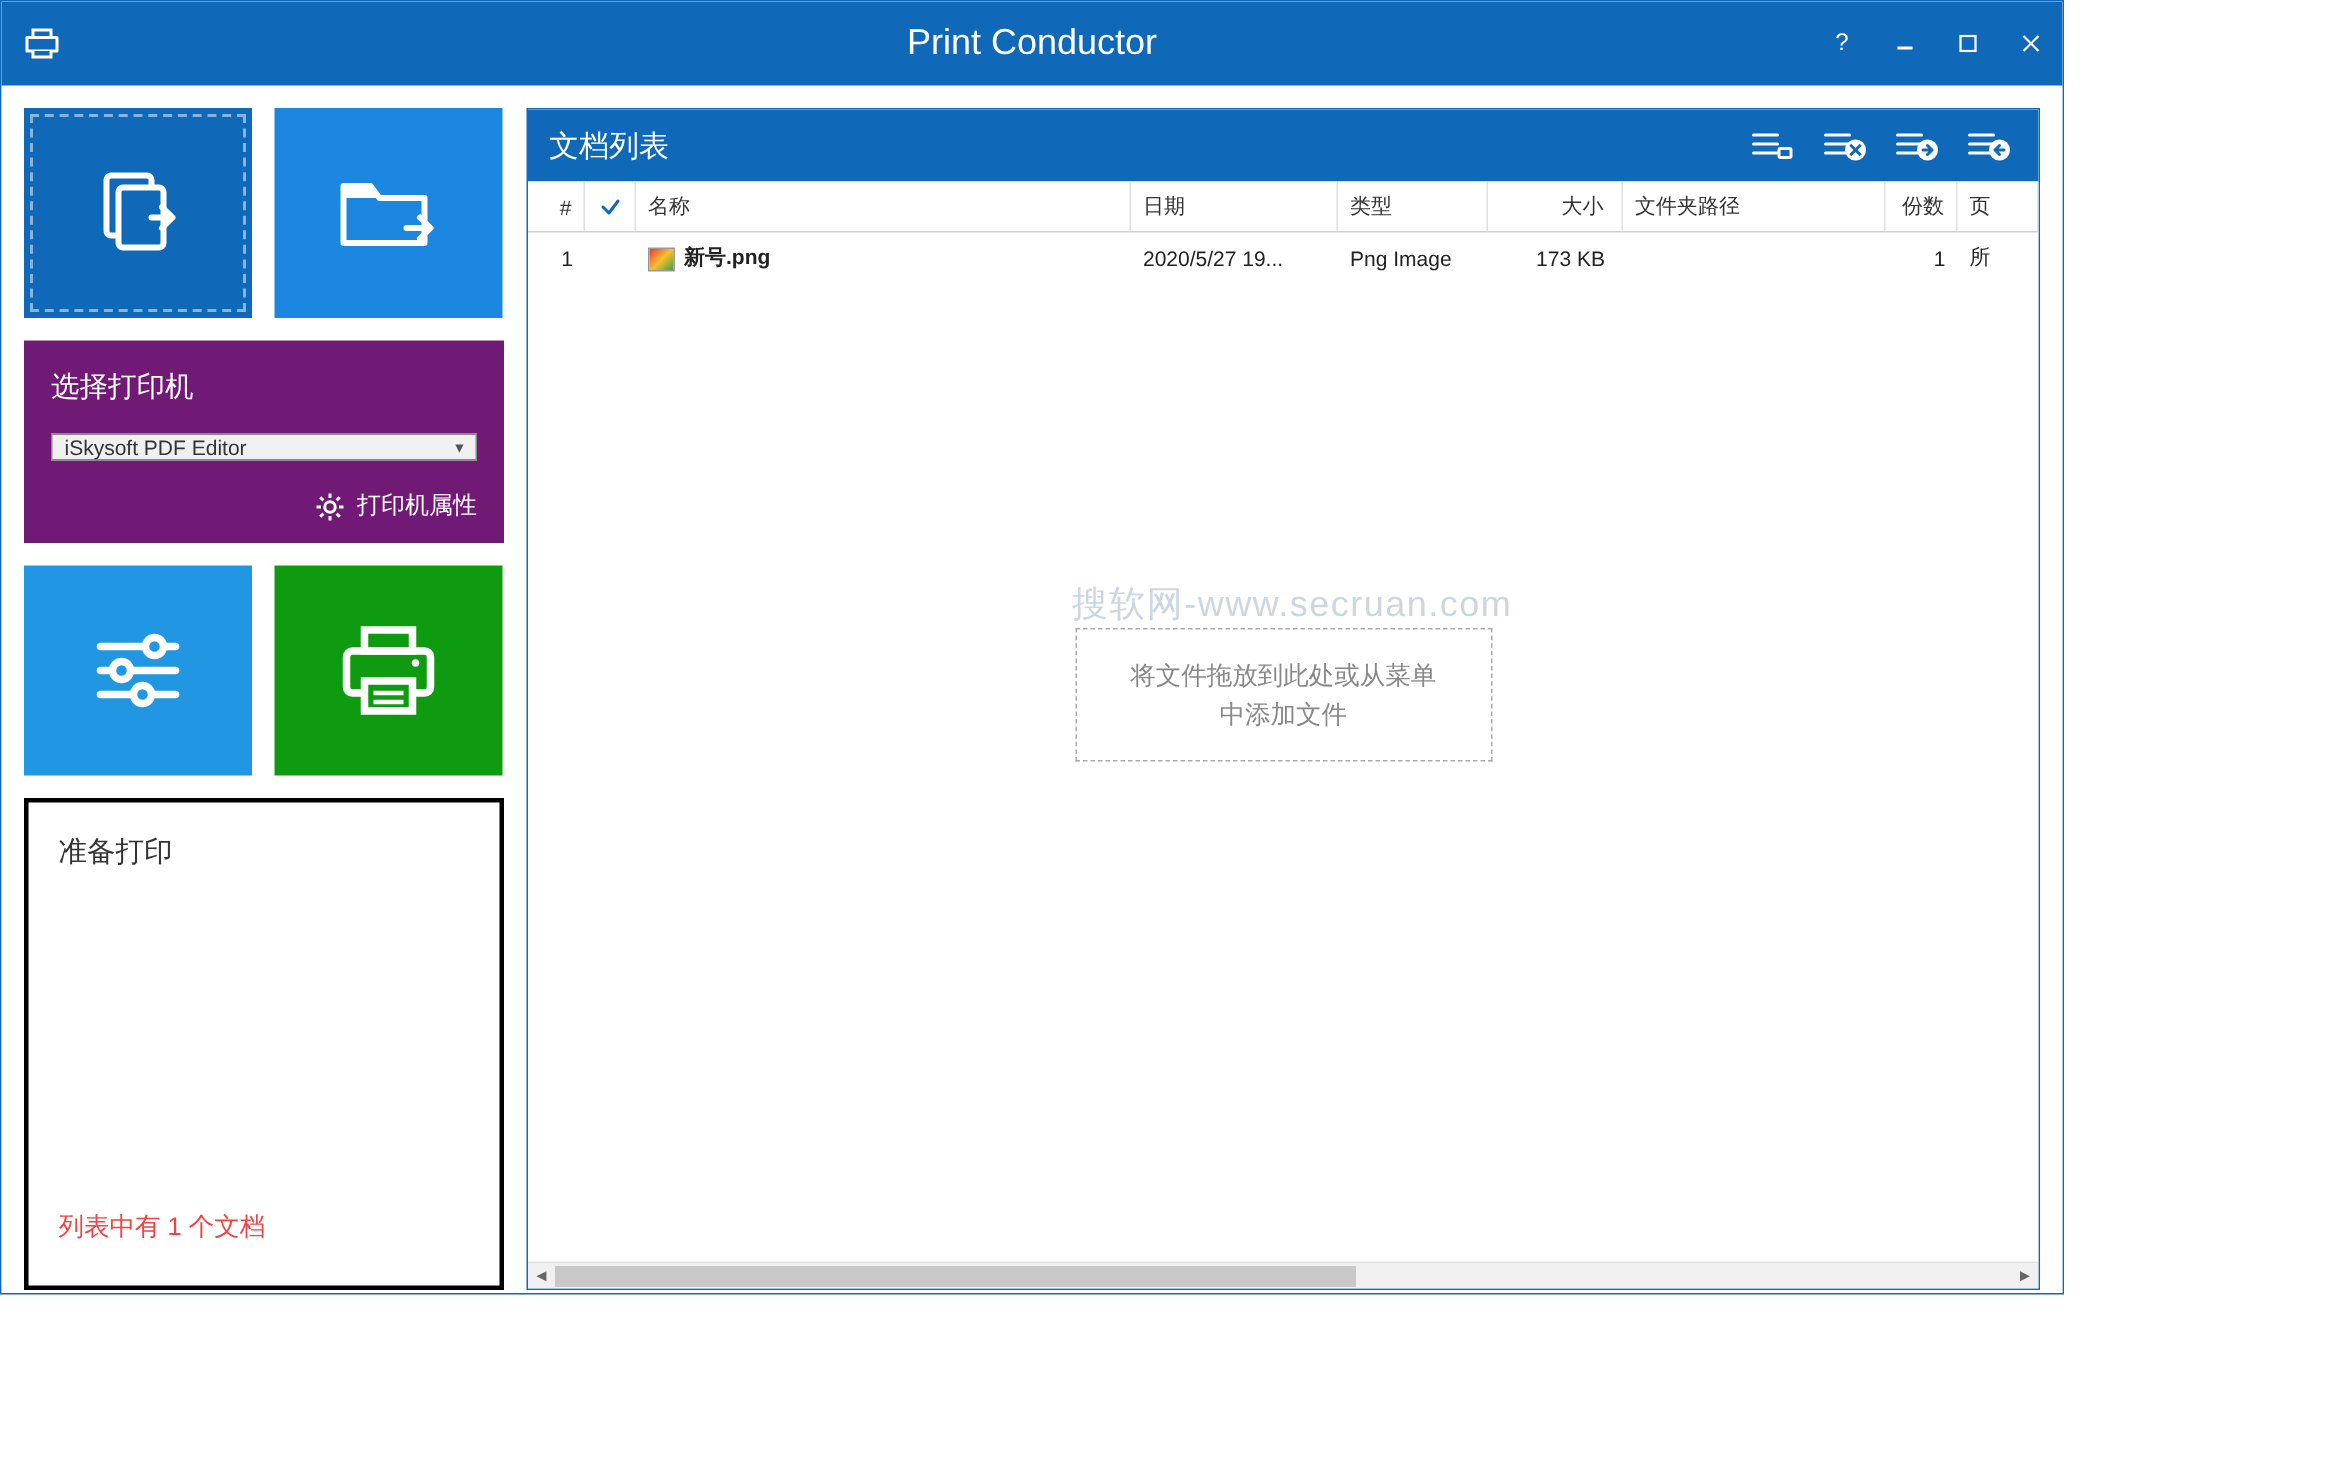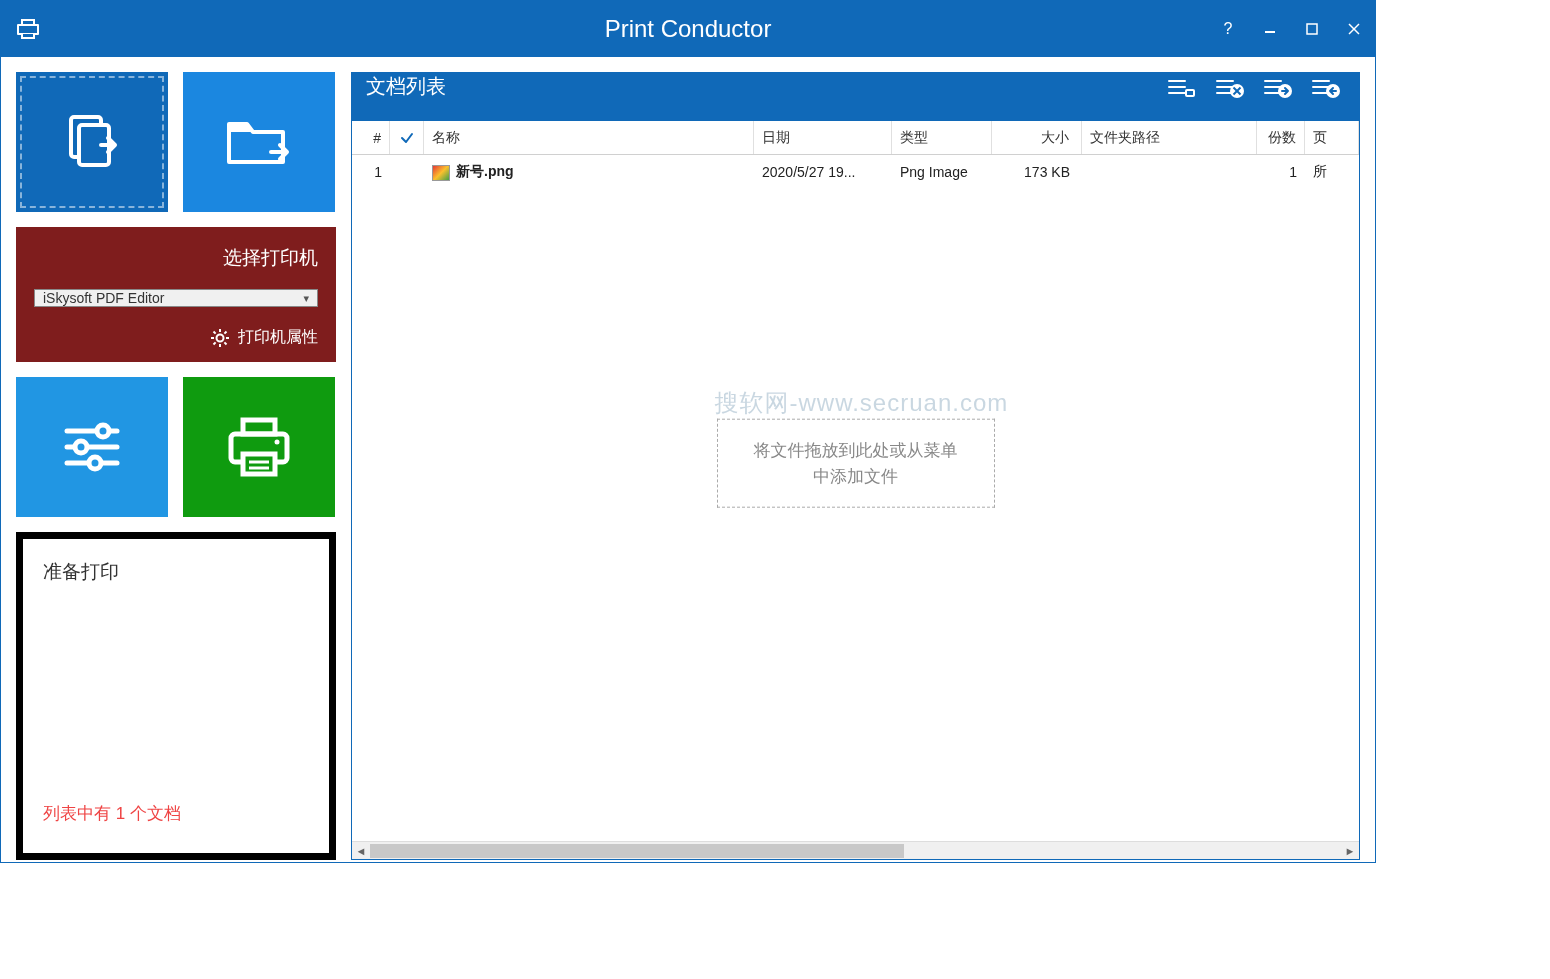--- a/index.html
+++ b/index.html
@@ -73,24 +73,23 @@
   cursor: pointer;
 }
 .tile.selected {
   background: #1069b8;
   outline: 2px dashed rgba(255,255,255,0.5);
   outline-offset: -6px;
 }
 .tile.green { background: #0f9b0f; }
 .tile.lightblue { background: #2196e3; }
 .printer-panel {
-  background: #7f1d1d;
+  background: #701a75;
   color: #fff;
   padding: 18px 18px 14px 18px;
-  text-align: right;
 }
 .printer-panel-title {
   font-size: 19px;
   margin-bottom: 18px;
 }
 .printer-select {
   width: 100%;
   height: 18px;
   background: #f0f0f0;
   border: 1px solid #888;
@@ -107,21 +106,21 @@
   align-items: center;
   justify-content: flex-end;
   gap: 8px;
   margin-top: 20px;
   font-size: 16px;
   color: #fff;
   cursor: pointer;
 }
 .status-panel {
   background: #fff;
-  border: 7px solid #000000;
+  border: 3px solid #000000;
   padding: 20px;
   flex: 1;
   display: flex;
   flex-direction: column;
 }
 .status-title {
   font-size: 19px;
   color: #333;
 }
 .status-sub {
@@ -135,21 +134,21 @@
   border: 1px solid #1069b8;
   display: flex;
   flex-direction: column;
   overflow: hidden;
 }
 .list-header {
   height: 48px;
   background: #1069b8;
   color: #fff;
   display: flex;
-  align-items: flex-start;
+  align-items: center;
   padding: 0 14px;
 }
 .list-header-title {
   font-size: 20px;
 }
 .list-header-actions {
   margin-left: auto;
   display: flex;
   gap: 10px;
 }

